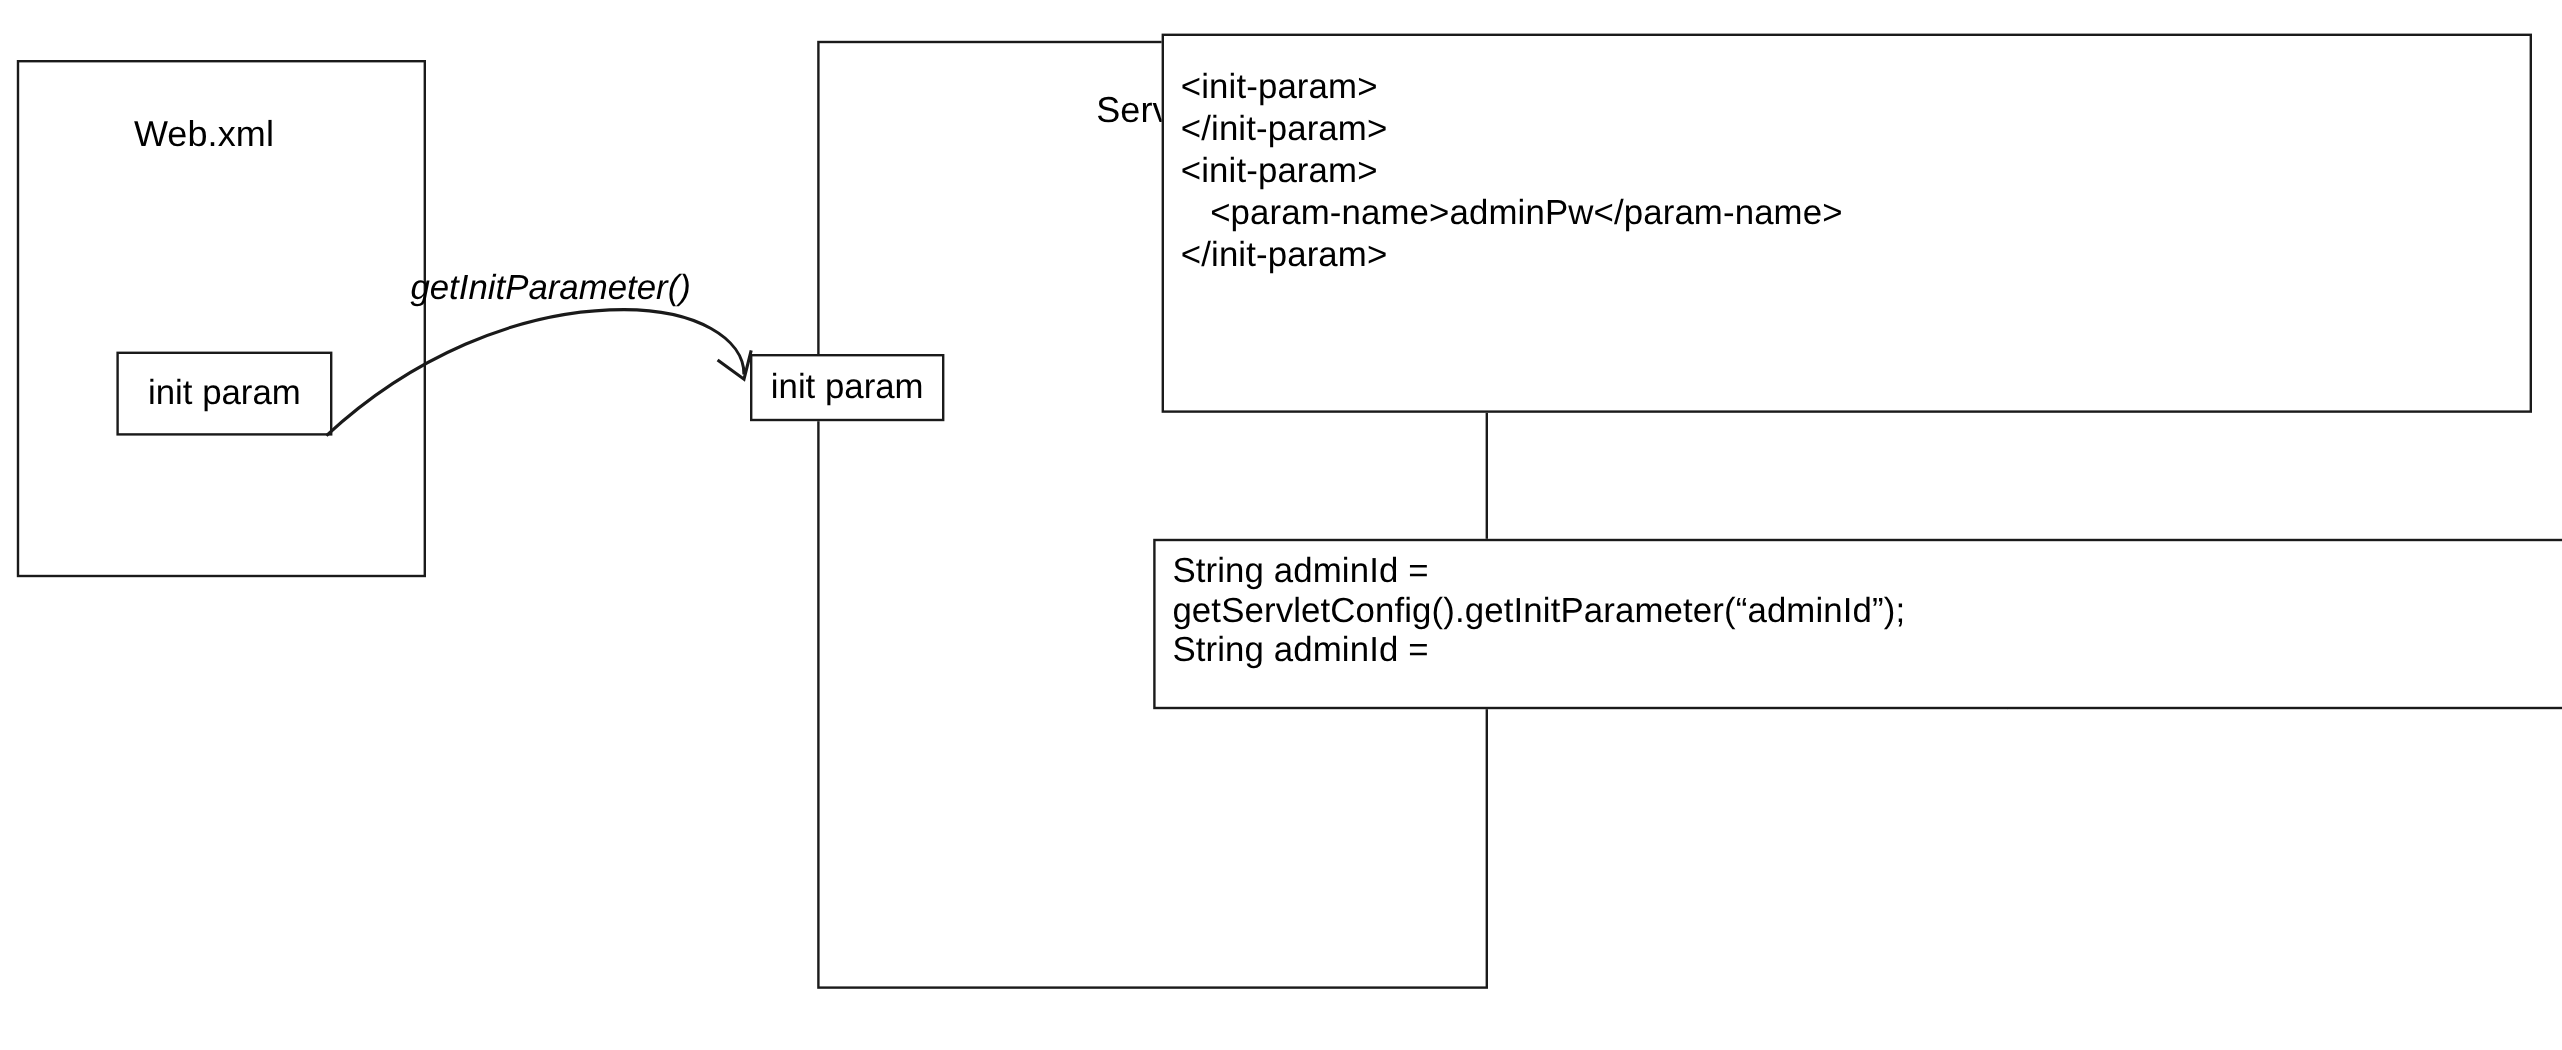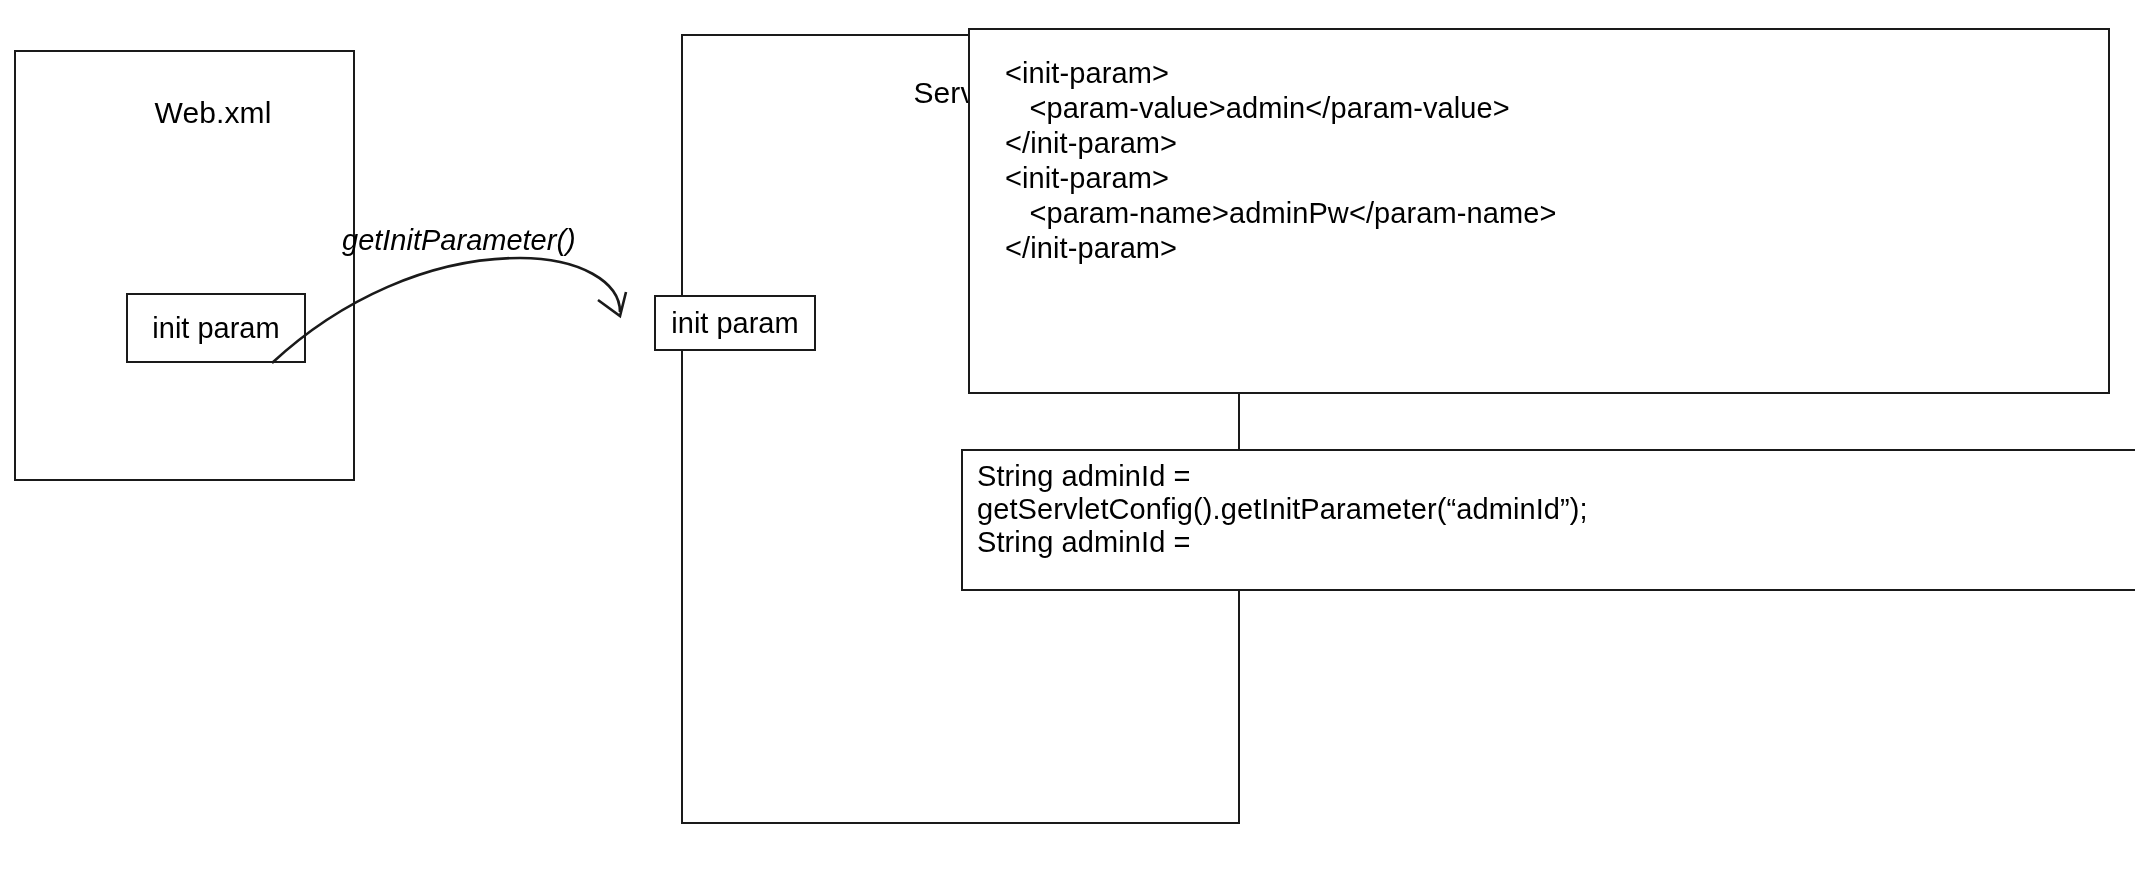--- a/index.html
+++ b/index.html
@@ -64,21 +64,20 @@
     position: absolute;
     box-sizing: border-box;
     border: 2px solid #1a1a1a;
     background: #ffffff;
     display: flex;
     align-items: center;
     justify-content: center;
     font-size: 29px;
     line-height: 32px;
     white-space: nowrap;
-    margin-left: 29px;
   }
   #webxml-initparam-chip {
     left: 97px;
     top: 293px;
     width: 180px;
     height: 70px;
   }
   #servlet-initparam-chip {
     left: 625px;
     top: 295px;
@@ -104,22 +103,22 @@
     width: 2135px;
     height: 875px;
     pointer-events: none;
   }
 
   
   #xml-panel {
     left: 968px;
     top: 28px;
     width: 1142px;
-    height: 366px;
-    padding: 26px 0 0 35px;
+    height: 316px;
+    padding: 26px 0 0 14px;
   }
   #java-panel {
     left: 941px;
     top: 449px;
     width: 1187px;
     height: 142px;
     padding: 9px 0 0 14px;
     margin-left: 20px;
   }
 
@@ -133,21 +132,21 @@
     line-height: 33px;
     font-size: 29px;
   }
 </style>
 </head>
 <body>
 
 <div class="stage">
 
   <div class="box" id="webxml-container"></div>
-  <div class="container-title" id="webxml-title" style="left:14px; width:312px;padding-left:43px;">Web.xml</div>
+  <div class="container-title" id="webxml-title" style="left:14px; width:312px;">Web.xml</div>
   <div class="chip" id="webxml-initparam-chip">
     <span>init param</span>
   </div>
 
   <div class="box" id="servlet-container"></div>
   <div class="container-title" id="servlet-title" style="left:681px; width:559px;">Servlet</div>
   <div class="chip" id="servlet-initparam-chip">
     <span>init param</span>
   </div>
 
@@ -157,21 +156,20 @@
 
     <path d="M 272 363 C 340 300, 430 258, 520 258 C 580 258, 620 282, 620 312" fill="none" stroke="#1a1a1a" stroke-width="2.6"></path>
     <path d="M 598 300 L 620 316 L 626 292" fill="none" stroke="#1a1a1a" stroke-width="2.6" stroke-linejoin="miter"></path>
 
     <line x1="1673" y1="466" x2="1673" y2="587" stroke="#1a1a1a" stroke-width="3.2"></line>
     <path d="M 1645 568 L 1673 589 L 1702 561" fill="none" stroke="#1a1a1a" stroke-width="3.2"></path>
   </svg>
 
   <div class="box" id="xml-panel">
     <div class="code-line">&lt;init-param&gt;</div>
-    <div class="code-line">   &lt;param-value&gt;admin&lt;/param-value&gt;</div>
     <div class="code-line">&lt;/init-param&gt;</div>
     <div class="code-line">&lt;init-param&gt;</div>
     <div class="code-line">   &lt;param-name&gt;adminPw&lt;/param-name&gt;</div>
     <div class="code-line">&lt;/init-param&gt;</div>
   </div>
 
   <div class="box" id="java-panel">
     <div class="code-line">String adminId =</div>
     <div class="code-line">getServletConfig().getInitParameter(“adminId”);</div>
     <div class="code-line">String adminId =</div>

